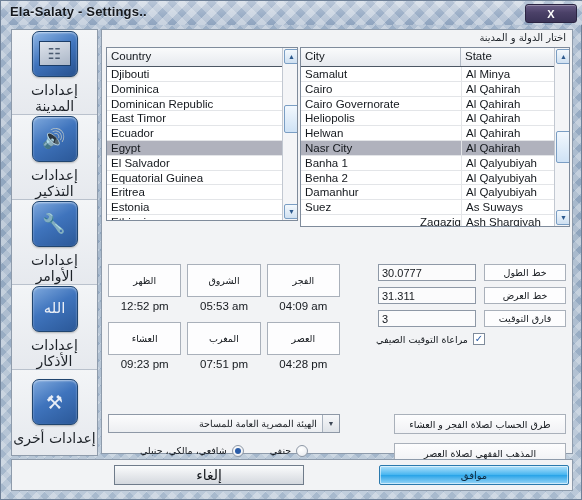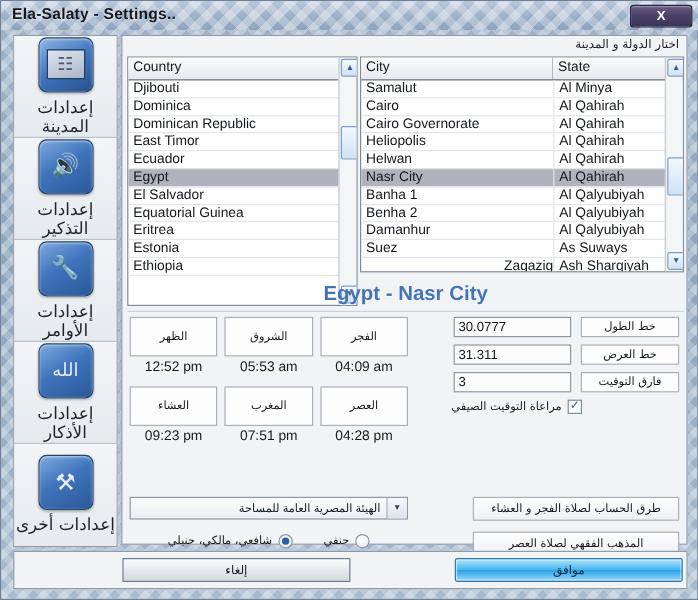--- a/index.html
+++ b/index.html
@@ -111,21 +111,21 @@
   }
 
   
   .listbox {
     position: absolute;
     background: #ffffff;
     border: 1px solid #7f8b9b;
     box-sizing: border-box;
     overflow: hidden;
   }
-  #country-list { left: 4px; top: 17px; width: 192px; height: 208px; }
+  #country-list { left: 4px; top: 17px; width: 192px; height: 174px; }
   #city-list    { left: 198px; top: 17px; width: 270px; height: 180px; }
 
   .lb-header {
     display: flex; height: 19px;
     background: linear-gradient(180deg,#f7f8fa 0%, #e4e7ec 100%);
     border-bottom: 1px solid #4c5663;
     box-sizing: border-box;
   }
   .lb-header .hcell {
     font-size: 11.5px; color: #14181d;
@@ -329,26 +329,26 @@
 
   
   #footer {
     position: absolute; left: 10px; top: 458px;
     width: 562px; height: 32px;
     background: #f2f3f5;
     border: 1px solid #8e9bab;
     box-sizing: border-box;
   }
   #cancel-btn {
-    position: absolute; left: 90px; top: 5px;
+    position: absolute; left: 102px; top: 5px;
     width: 190px; height: 20px;
     background: linear-gradient(180deg,#fafbfc 0%, #d4d8de 100%);
     border: 1px solid #6f7b8a;
     box-sizing: border-box;
-    font-size: 10px; color: #14181d;
+    font-size: 14px; color: #14181d;
     display: flex; align-items: center; justify-content: center;
     direction: rtl; cursor: pointer;
     font-family: "DejaVu Sans", sans-serif;
   }
   #ok-btn {
     position: absolute; left: 367px; top: 5px;
     width: 190px; height: 20px;
     background: linear-gradient(180deg,#b3e2fb 0%, #49b6f0 48%, #29a4e8 52%, #9ad6f7 100%);
     border: 1px solid #2b79ad;
     border-radius: 2px;
@@ -495,21 +495,20 @@
             <div class="cell second" style="width: 95px;">Ash Sharqiyah</div>
           </div>
         </div>
       <div class="vscroll">
         <div class="vs-btn up">▲</div>
         <div class="vs-thumb" style="top:83px;height:30px"></div>
         <div class="vs-btn down">▼</div>
       </div>
     </div>
 
-    <div id="loc-title">Egypt - Nasr City</div>
 
     <div id="prayer-grid">
         <div class="pg-cell">
           <div class="pg-label">الظهر</div>
           <div class="pg-time">12:52 pm</div>
         </div>
         <div class="pg-cell">
           <div class="pg-label">الشروق</div>
           <div class="pg-time">05:53 am</div>
         </div>

